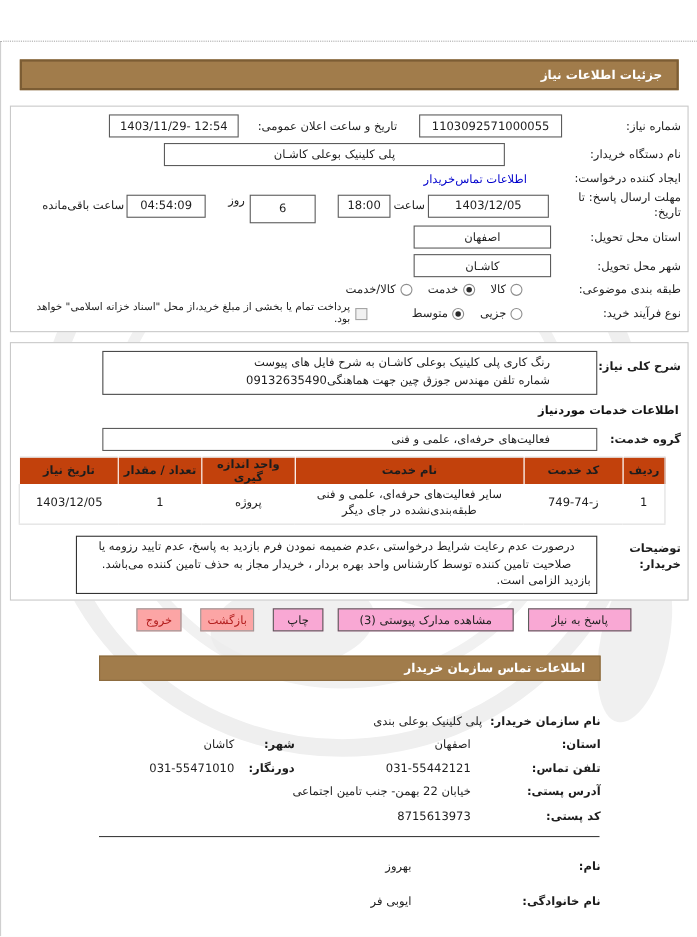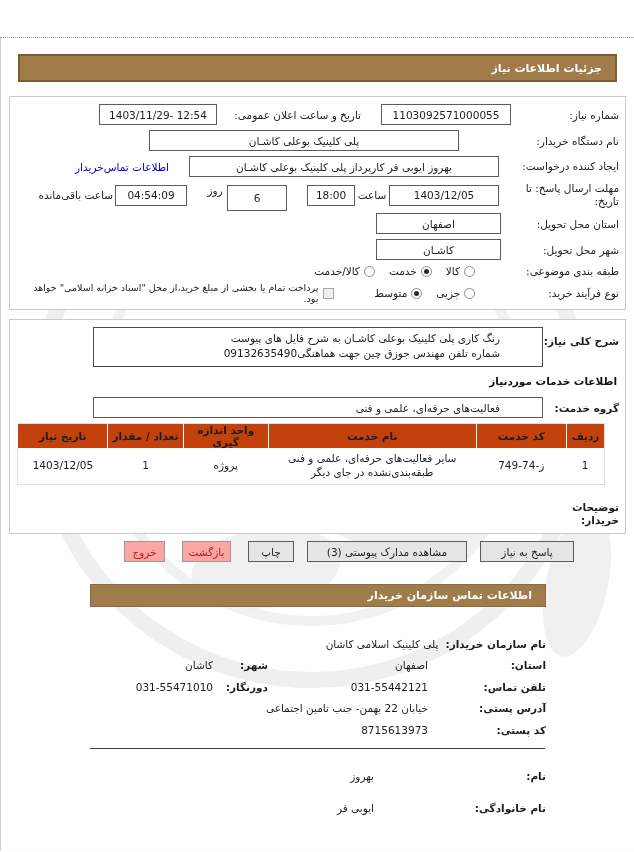--- a/index.html
+++ b/index.html
@@ -142,21 +142,21 @@
     padding: 2px 5px; line-height: 1.5;
   }
   .notes-p1 { text-align: center; }
   .notes-p2 { text-align: right; }
 
   .btnrow { display: flex; align-items: center; margin: 7px 60px 0 0; gap: 13px; }
   .btn {
     height: 21px; display: flex; align-items: center; justify-content: center;
     font-size: 10.5px; cursor: pointer; flex: none;
   }
-  .btn-green { background: #e5e5e5; border: 1px solid #5c5c5c; color: #222; }
+  .btn-green { background: #f9a8d4; border: 1px solid #5c5c5c; color: #222; }
   .btn-pink  { background: #fca5a5; border: 1px solid #9a9a9a; color: #b42020; }
   .btn-respond { width: 94px; }
   .btn-docs { width: 160px; }
   .btn-print { width: 46px; }
   .btn-back { width: 49px; margin-right: 4px; }
   .btn-exit { width: 41px; margin-right: 4px; }
 
   .contact { margin-top: 26px; }
   .crow { display: flex; align-items: center; height: 21.5px; padding-right: 88px; }
   .c-l1 { width: 68px; font-weight: bold; }
@@ -209,23 +209,20 @@
 
     <div class="row">
       <span class="lbl w-lblB">نام دستگاه خریدار:</span>
       <div class="ibox w-org">
         <span>پلی  کلینیک بوعلی کاشـان</span>
       </div>
     </div>
 
     <div class="row">
       <span class="lbl w-lblC">ایجاد کننده درخواست:</span>
-      <div class="ibox w-org">
-        <span>بهروز ایوبی فر کارپرداز پلی  کلینیک بوعلی کاشـان</span>
-      </div>
       <span class="spB"></span>
       <span class="link">اطلاعات تماس‌خریدار</span>
     </div>
 
     <div class="row">
       <span class="lbl w-lblC">مهلت ارسال پاسخ: تا تاریخ:</span>
       <div class="ibox w-date">
         <span class="ltr">1403/12/05</span>
       </div>
       <span class="lbl w-hlbl">ساعت</span>
@@ -337,39 +334,43 @@
           <td>سایر  فعالیت‌های حرفه‌ای، علمی و فنی طبقه‌بندی‌نشده در جای دیگر</td>
           <td>پروژه</td>
           <td>1</td>
           <td><span class="ltr">1403/12/05</span></td>
         </tr>
       </tbody>
     </table>
 
     <div class="row notesrow">
       <span class="noteslbl">توضیحات خریدار:</span>
+      <div class="notesbox">
+        <div class="notes-p1">درصورت عدم رعایت شرایط درخواستی ،عدم  ضمیمه نمودن فرم بازدید به پاسخ، عدم تایید رزومه یا صلاحیت تامین کننده توسط کارشناس واحد بهره بردار ، خریدار مجاز به حذف تامین کننده می‌باشد.</div>
+        <div class="notes-p2">بازدید الزامی است.</div>
+      </div>
     </div>
   </div>
 
   <div class="btnrow z">
     <div class="btn btn-green btn-respond">پاسخ به نیاز</div>
     <div class="btn btn-green btn-docs">مشاهده مدارک پیوستی (3)</div>
     <div class="btn btn-green btn-print">چاپ</div>
     <div class="btn btn-pink btn-back">بازگشت</div>
     <div class="btn btn-pink btn-exit">خروج</div>
   </div>
 
   <div class="bar bar-contact z">
     <span>اطلاعات تماس سازمان خریدار</span>
   </div>
 
   <div class="contact z">
     <div class="crow">
       <span class="c-lorg">نام سازمان خریدار:</span>
-      <span>پلی کلینیک اسلامی کاشان</span>
+      <span>پلی کلینیک بوعلی بندی</span>
     </div>
     <div class="crow">
       <span class="c-l1">استان:</span>
       <span class="c-sp1"></span>
       <span class="c-v1">اصفهان</span>
       <span class="c-l2">شهر:</span>
       <span class="c-sp2"></span>
       <span>کاشان</span>
     </div>
     <div class="crow">

